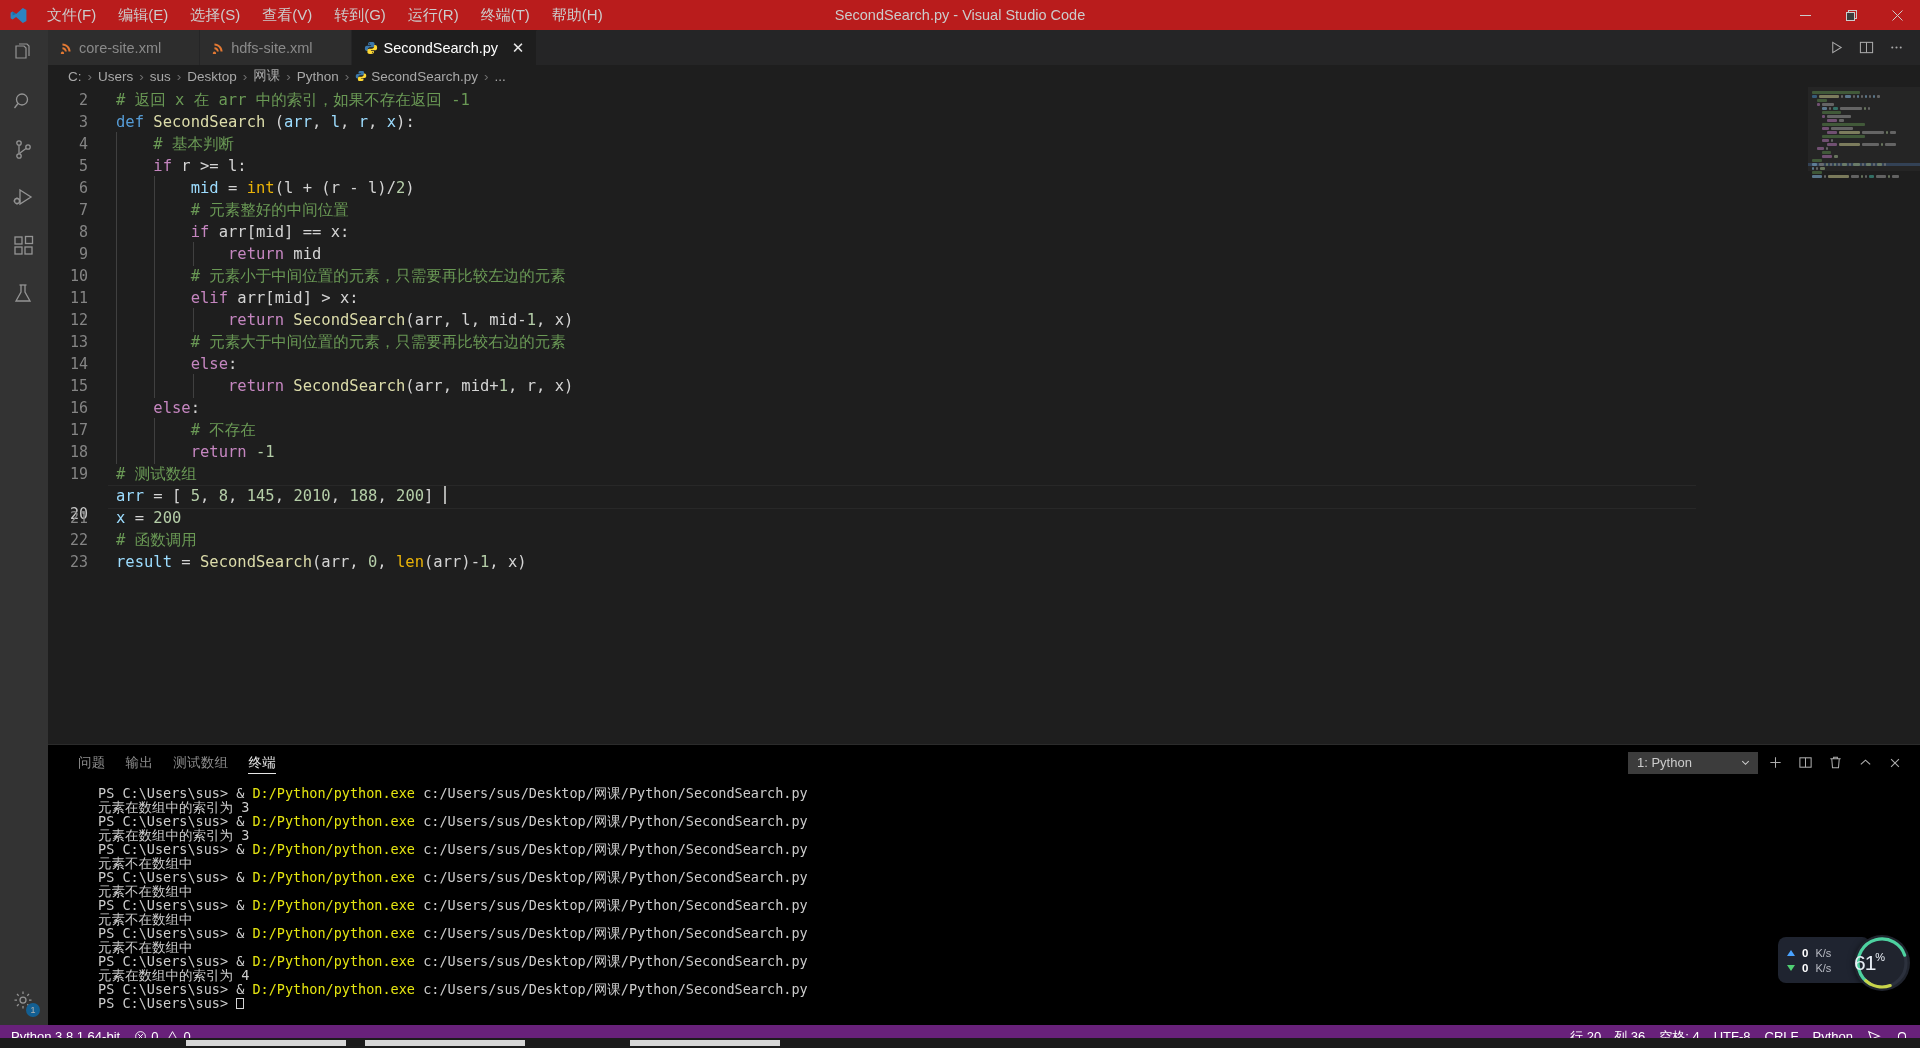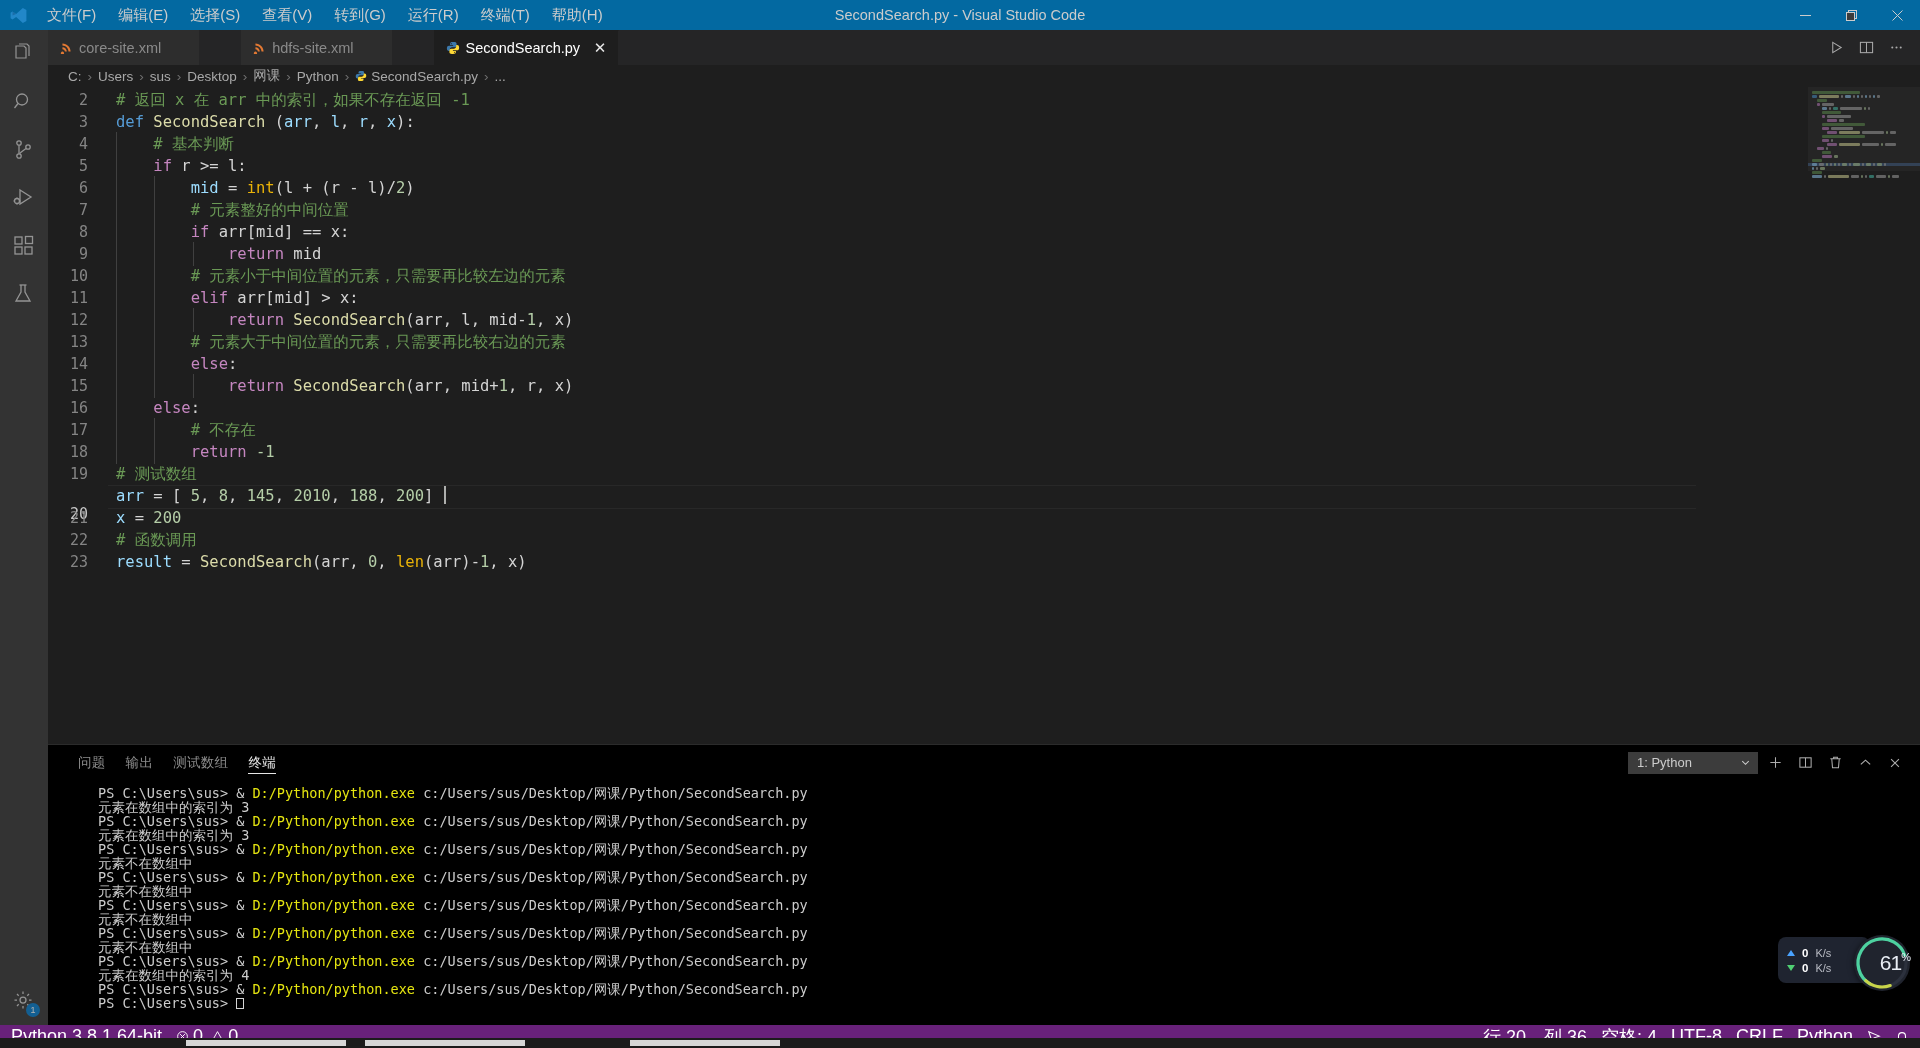--- a/index.html
+++ b/index.html
@@ -7,21 +7,21 @@
     width: 1920px; height: 1048px;
     background: #1e1e1e;
     font-family: "Liberation Sans", sans-serif;
     overflow: hidden;
     -webkit-font-smoothing: antialiased;
   }
   #app { position: relative; width: 1920px; height: 1048px; display: flex; flex-direction: column; }
 
   
   .titlebar {
-    height: 30px; background: #0369a1; display: flex; align-items: center;
+    height: 30px; background: #b91c1c; display: flex; align-items: center;
     flex: 0 0 30px; position: relative; color: #cccccc; font-size: 15px;
   }
   .vscode-logo { width: 36px; display: flex; align-items: center; justify-content: center; }
   .menu { display: flex; align-items: center; gap: 0px; }
   .menu-item {
     padding: 4px 11px; font-size: 15px; color: #cccccc; white-space: nowrap;
     font-family: "Liberation Sans", sans-serif; cursor: default;
   }
   .win-title {
     position: absolute; left: 0; right: 0; text-align: center; font-size: 14.5px;
@@ -47,21 +47,21 @@
     position: absolute; right: 8px; bottom: 8px; background: #007acc; color: #fff;
     font-size: 9px; min-width: 14px; height: 14px; border-radius: 7px;
     display: flex; align-items: center; justify-content: center; opacity: 1;
     font-family: "Liberation Sans", sans-serif;
   }
 
   
   .editorcol { flex: 1; display: flex; flex-direction: column; min-width: 0; background: #1e1e1e; }
 
   .tabsrow { height: 35px; background: #252526; display: flex; flex: 0 0 35px; position: relative; }
-  .tabs { display: flex; height: 35px; gap: 41px; }
+  .tabs { display: flex; height: 35px; }
   .tab {
     height: 35px; display: flex; align-items: center; gap: 6px;
     padding: 0 10px 0 12px; background: #2d2d2d; color: #8a8a8a; font-size: 14.5px;
     border-right: 1px solid #252526; white-space: nowrap; min-width: 120px;
   }
   .tab.active { background: #1e1e1e; color: #ffffff; border-top: 1px solid #1e1e1e; }
   .tab .tab-close { margin-left: 6px; font-size: 15px; opacity: 0.9; width: 16px; text-align: center; }
   .tab:not(.active) .tab-close { opacity: 0; }
   .tabactions { margin-left: auto; display: flex; align-items: center; gap: 2px; padding-right: 10px; }
   .tabact { width: 28px; height: 28px; display: flex; align-items: center; justify-content: center; opacity: .8; }
@@ -144,39 +144,39 @@
   .t-ps { color: #cccccc; }
   .t-amp { color: #cccccc; }
   .t-exe { color: #e5e510; }
   .t-path { color: #cccccc; }
   .t-out { color: #cccccc; }
   .tcaret { display: inline-block; width: 8px; height: 11px; border: 1px solid #d4d4d4; vertical-align: -1px; }
 
   
   .statusbar {
     height: 23px; flex: 0 0 23px; background: #68217a; display: flex; align-items: center;
-    color: #ffffff; font-size: 18px; padding: 0 4px;
+    color: #ffffff; font-size: 13px; padding: 0 4px;
   }
   .sb { padding: 0 7px; height: 23px; display: flex; align-items: center; gap: 4px; white-space: nowrap; }
   .sb-right { margin-left: auto; display: flex; align-items: center; }
 
   
   .netwidget {
     position: absolute; right: 50px; bottom: 65px; width: 92px; height: 46px;
     background: #1f2430; border-radius: 8px; display: flex; flex-direction: column;
     justify-content: center; padding-left: 9px; gap: 3px; z-index: 30;
     box-shadow: 0 1px 6px rgba(0,0,0,.5);
   }
   .netrow { display: flex; align-items: center; gap: 7px; font-size: 11px; color: #b9bcc4; font-family: "Liberation Sans", sans-serif; }
   .netrow b { color: #ffffff; font-size: 11.5px; }
   .arrowup { width: 0; height: 0; border-left: 4px solid transparent; border-right: 4px solid transparent; border-bottom: 6px solid #4aa3ff; }
   .arrowdn { width: 0; height: 0; border-left: 4px solid transparent; border-right: 4px solid transparent; border-top: 6px solid #4fcf73; }
   .gauge {
     position: absolute; right: 10px; bottom: 57px; width: 56px; height: 56px; border-radius: 50%;
-    background: #20242e; display: flex; align-items: center; justify-content: flex-end; z-index: 31;
+    background: #20242e; display: flex; align-items: center; justify-content: flex-start; z-index: 31;
     box-shadow: 0 1px 6px rgba(0,0,0,.55);
   }
   .gauge svg { position: absolute; inset: 0; }
   .gauge-txt { font-size: 21px; color: #e9eef5; font-family: "Liberation Sans", sans-serif; letter-spacing: -1px; z-index: 2; }
   .gauge-txt small { font-size: 11px; vertical-align: top; }
 
   
   .taskstrip { position: absolute; left: 0; bottom: 0; width: 1920px; height: 10px; background: #1b1b1b; z-index: 40; }
   .taskstrip .seg1 { position: absolute; left: 186px; width: 160px; height: 6px; top: 2px; background: #d6d6d6; }
   .taskstrip .seg2 { position: absolute; left: 630px; width: 150px; height: 6px; top: 2px; background: #d6d6d6; }

